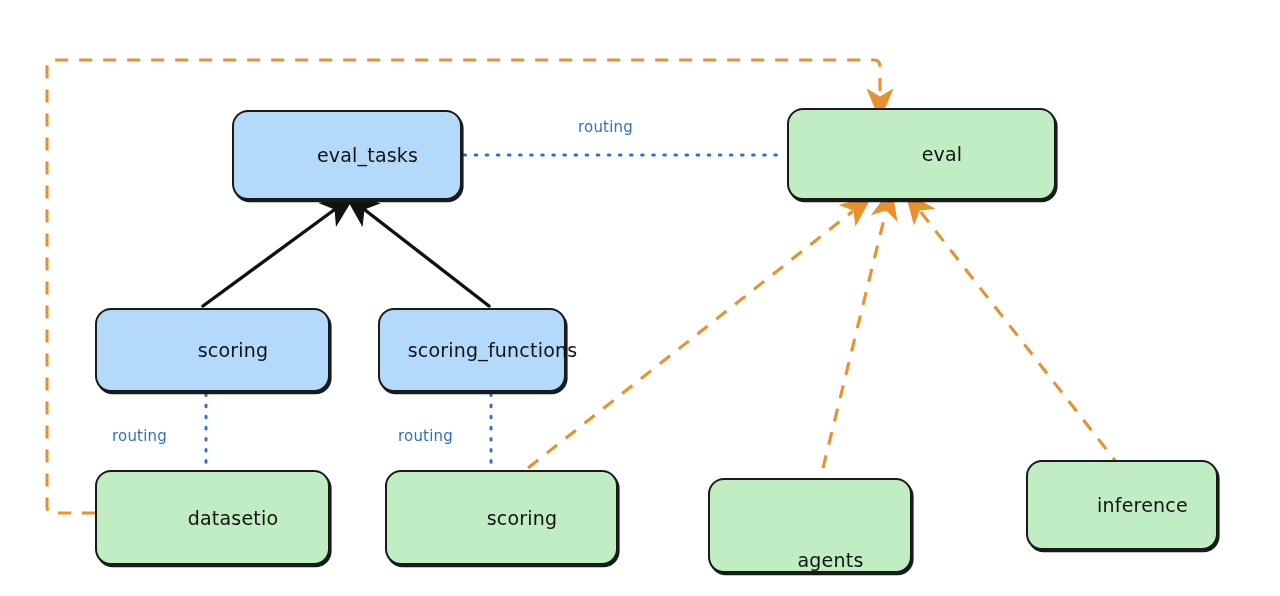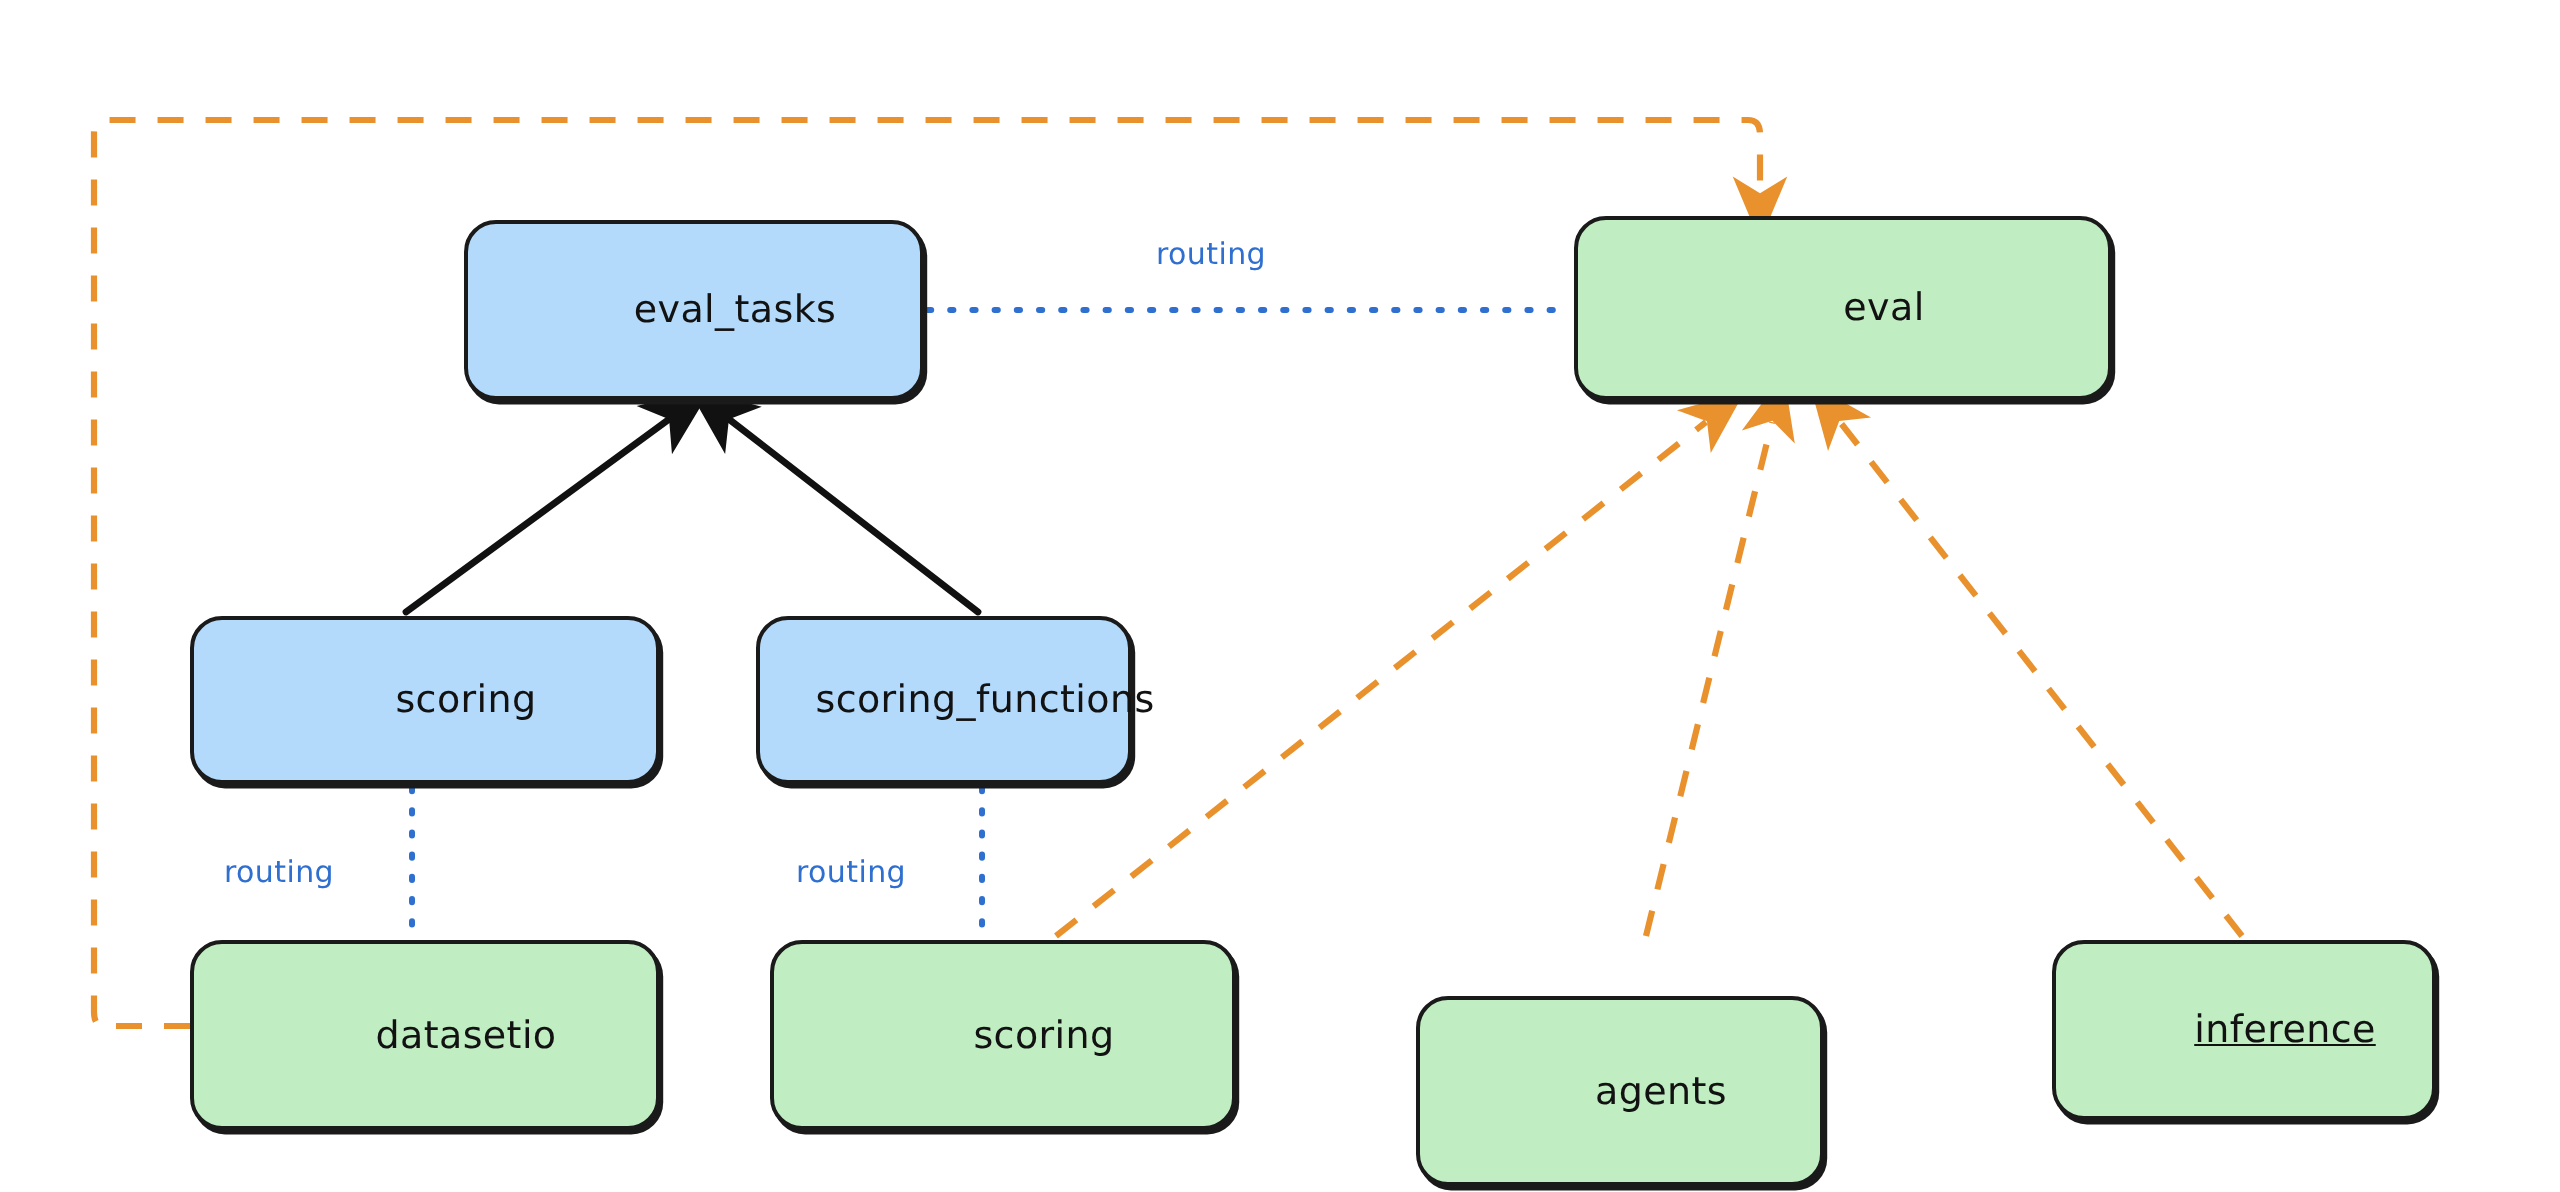--- a/index.html
+++ b/index.html
@@ -70,25 +70,25 @@
   </div>
 
   <div class="node green" style="left:95px;top:470px;width:235px;height:95px;">
     <span>datasetio</span>
   </div>
 
   <div class="node green" style="left:385px;top:470px;width:233px;height:95px;">
     <span>scoring</span>
   </div>
 
-  <div class="node green" style="left:708px;top:498px;width:204px;height:95px;">
+  <div class="node green" style="left:708px;top:478px;width:204px;height:95px;align-items:flex-end;">
     <span>agents</span>
   </div>
 
-  <div class="node green" style="left:1026px;top:470px;width:192px;height:90px;text-decoration:underline;">
+  <div class="node green" style="left:1026px;top:460px;width:192px;height:90px;">
     <span>inference</span>
   </div>
 
   <div class="edge-label" style="left:578px;top:118px;">routing</div>
 
   <div class="edge-label" style="left:112px;top:427px;">routing</div>
 
   <div class="edge-label" style="left:398px;top:427px;">routing</div>
 
 </div>

